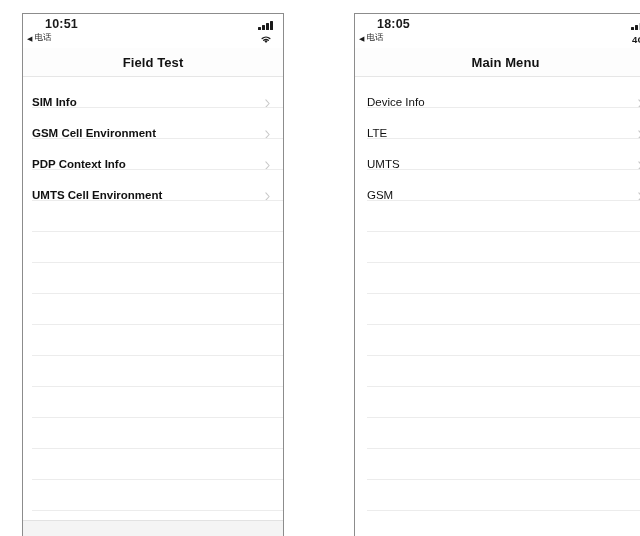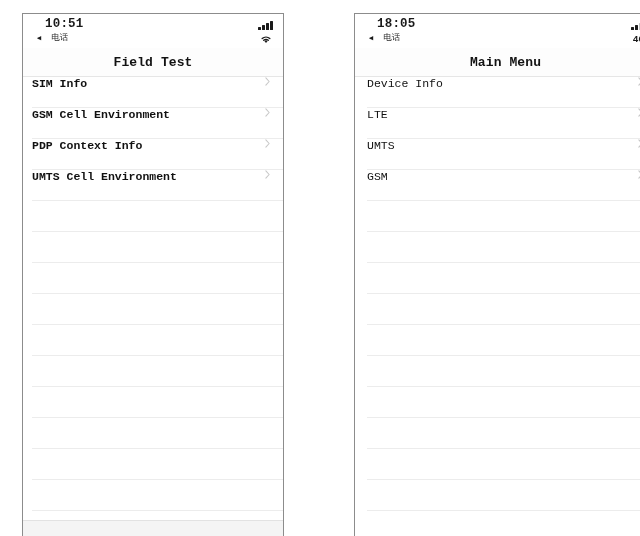--- a/index.html
+++ b/index.html
@@ -27,21 +27,20 @@
     position: absolute;
     top: 13px;
     height: 523px;
     background: #ffffff;
     border: 1px solid #8c8c8c;
     border-bottom: none;
     box-sizing: border-box;
     overflow: hidden;
     display: flex;
     flex-direction: column;
-    font-family: Liberation Mono, monospace;
   }
   .phone-left  { left: 22px;  width: 262px; }
   .phone-right { left: 354px; width: 303px; }
 
   
   .statusbar {
     position: relative;
     height: 34px;
     flex: 0 0 auto;
     background: #ffffff;
@@ -50,27 +49,27 @@
     position: absolute;
     left: 22px;
     top: 3px;
     font-size: 12.5px;
     font-weight: bold;
     color: #1a1a1a;
     letter-spacing: .2px;
   }
   .sb-back {
     position: absolute;
-    left: 14px;
+    left: 4px;
     top: 18px;
     font-size: 8.5px;
     color: #2b2b2b;
     display: flex;
     align-items: center;
-    gap: 10px;
+    gap: 2px;
     white-space: nowrap;
   }
   .sb-back-arrow {
     font-size: 7px;
     line-height: 1;
     color: #1a1a1a;
   }
   .sb-right {
     position: absolute;
     right: 9px;
@@ -174,21 +173,21 @@
   .list {
     flex: 1 1 auto;
     background: #ffffff;
     position: relative;
     overflow: hidden;
   }
   .row {
     position: relative;
     height: 31px;
     display: flex;
-    align-items: flex-start;
+    align-items: flex-end;
     box-sizing: border-box;
   }
   .row:after {
     content: "";
     position: absolute;
     left: 9px;
     right: 0;
     bottom: 0;
     height: 1px;
     background: #ececec;

